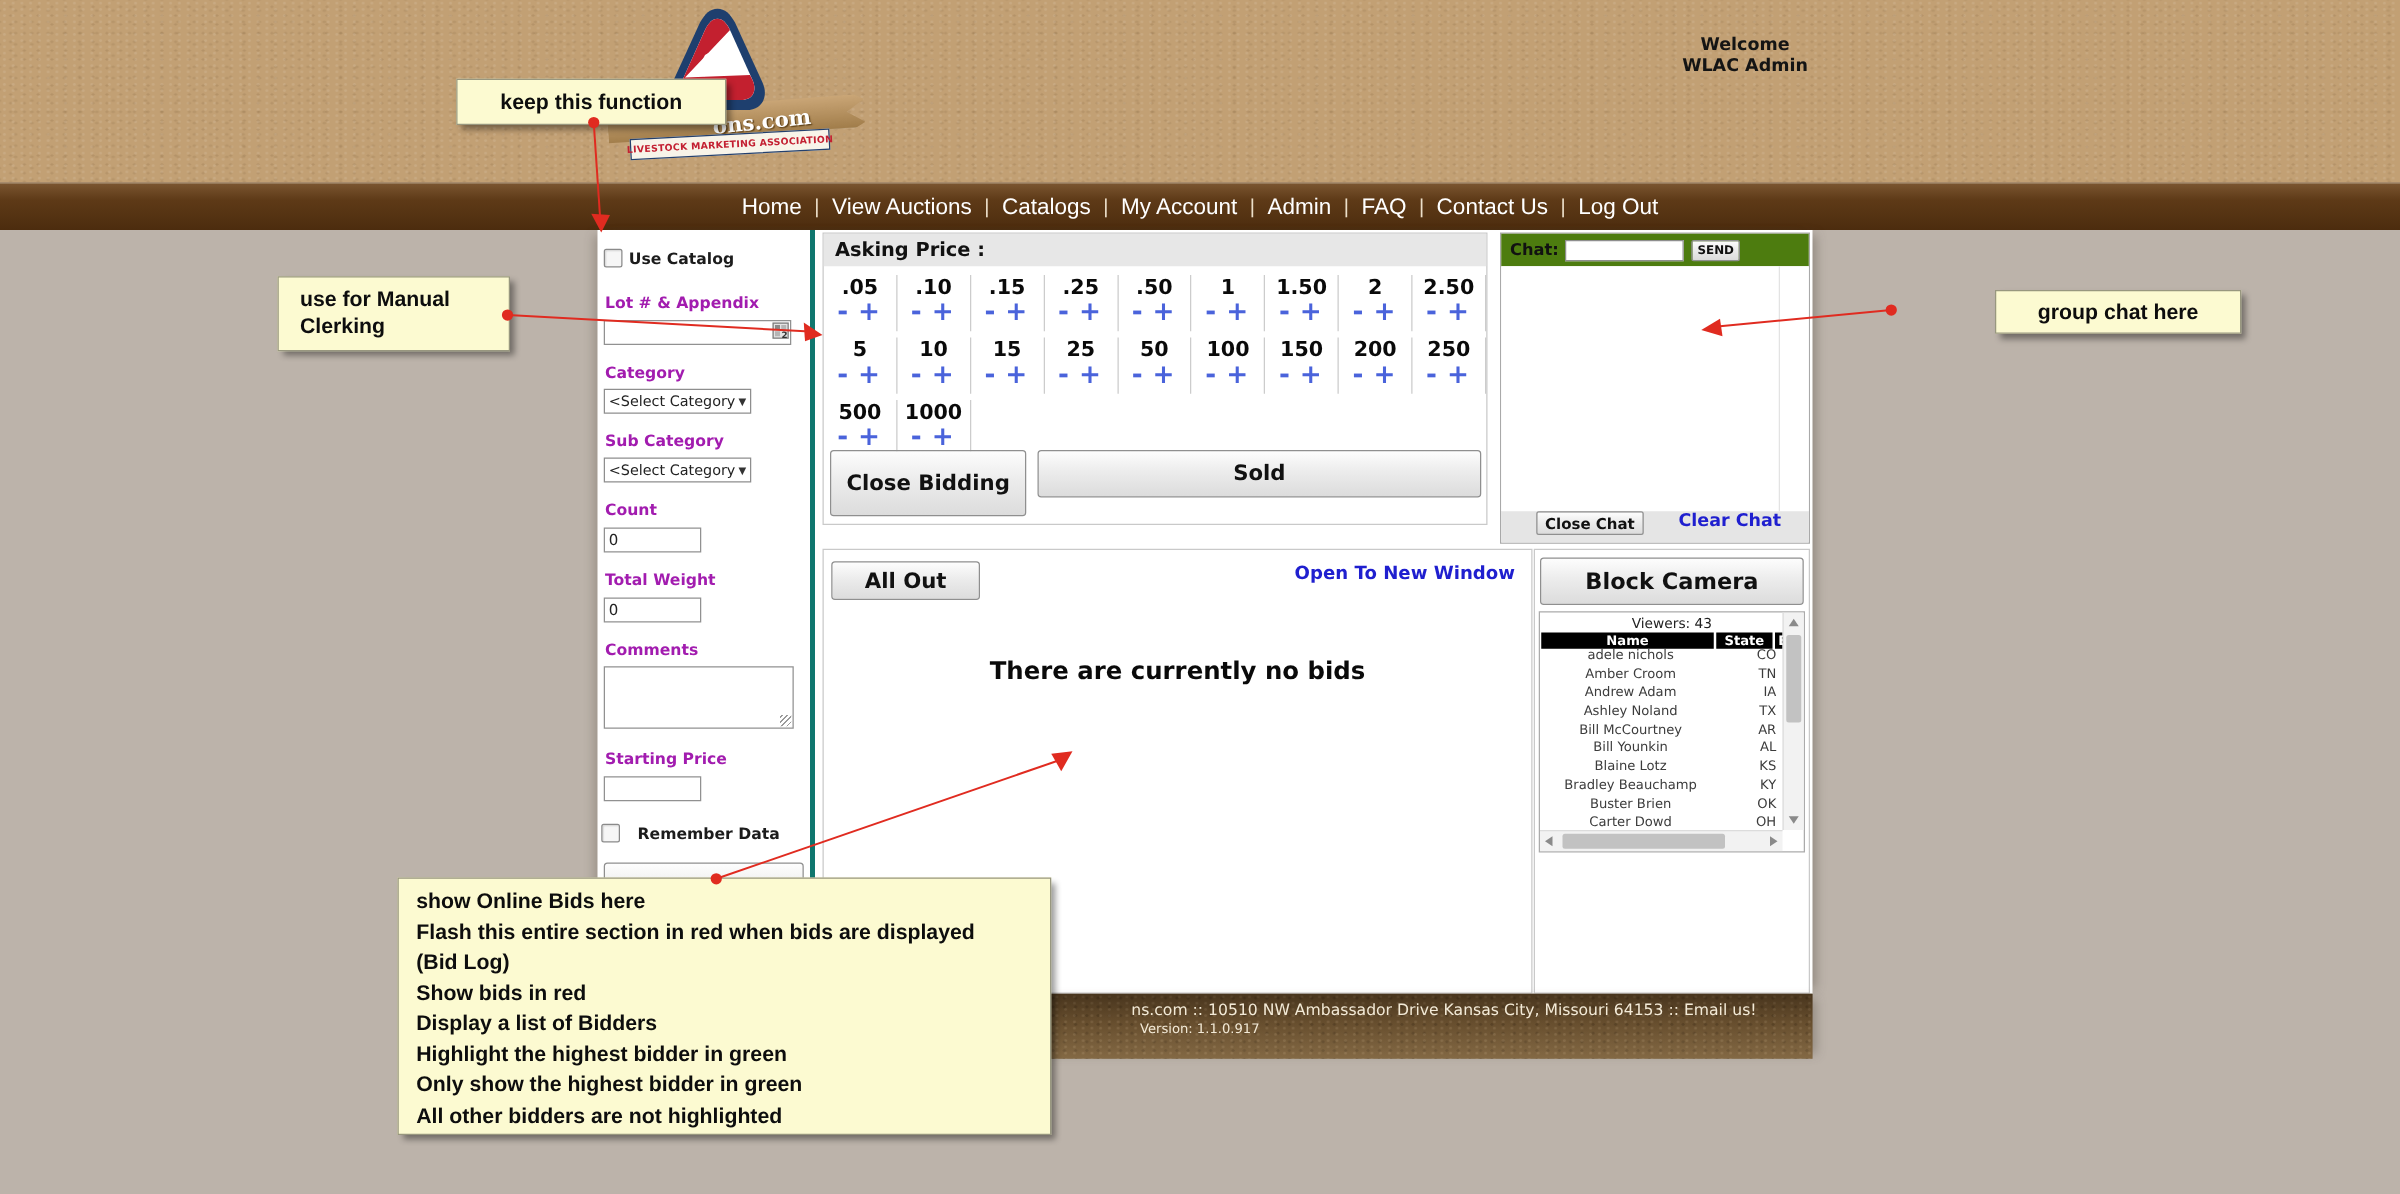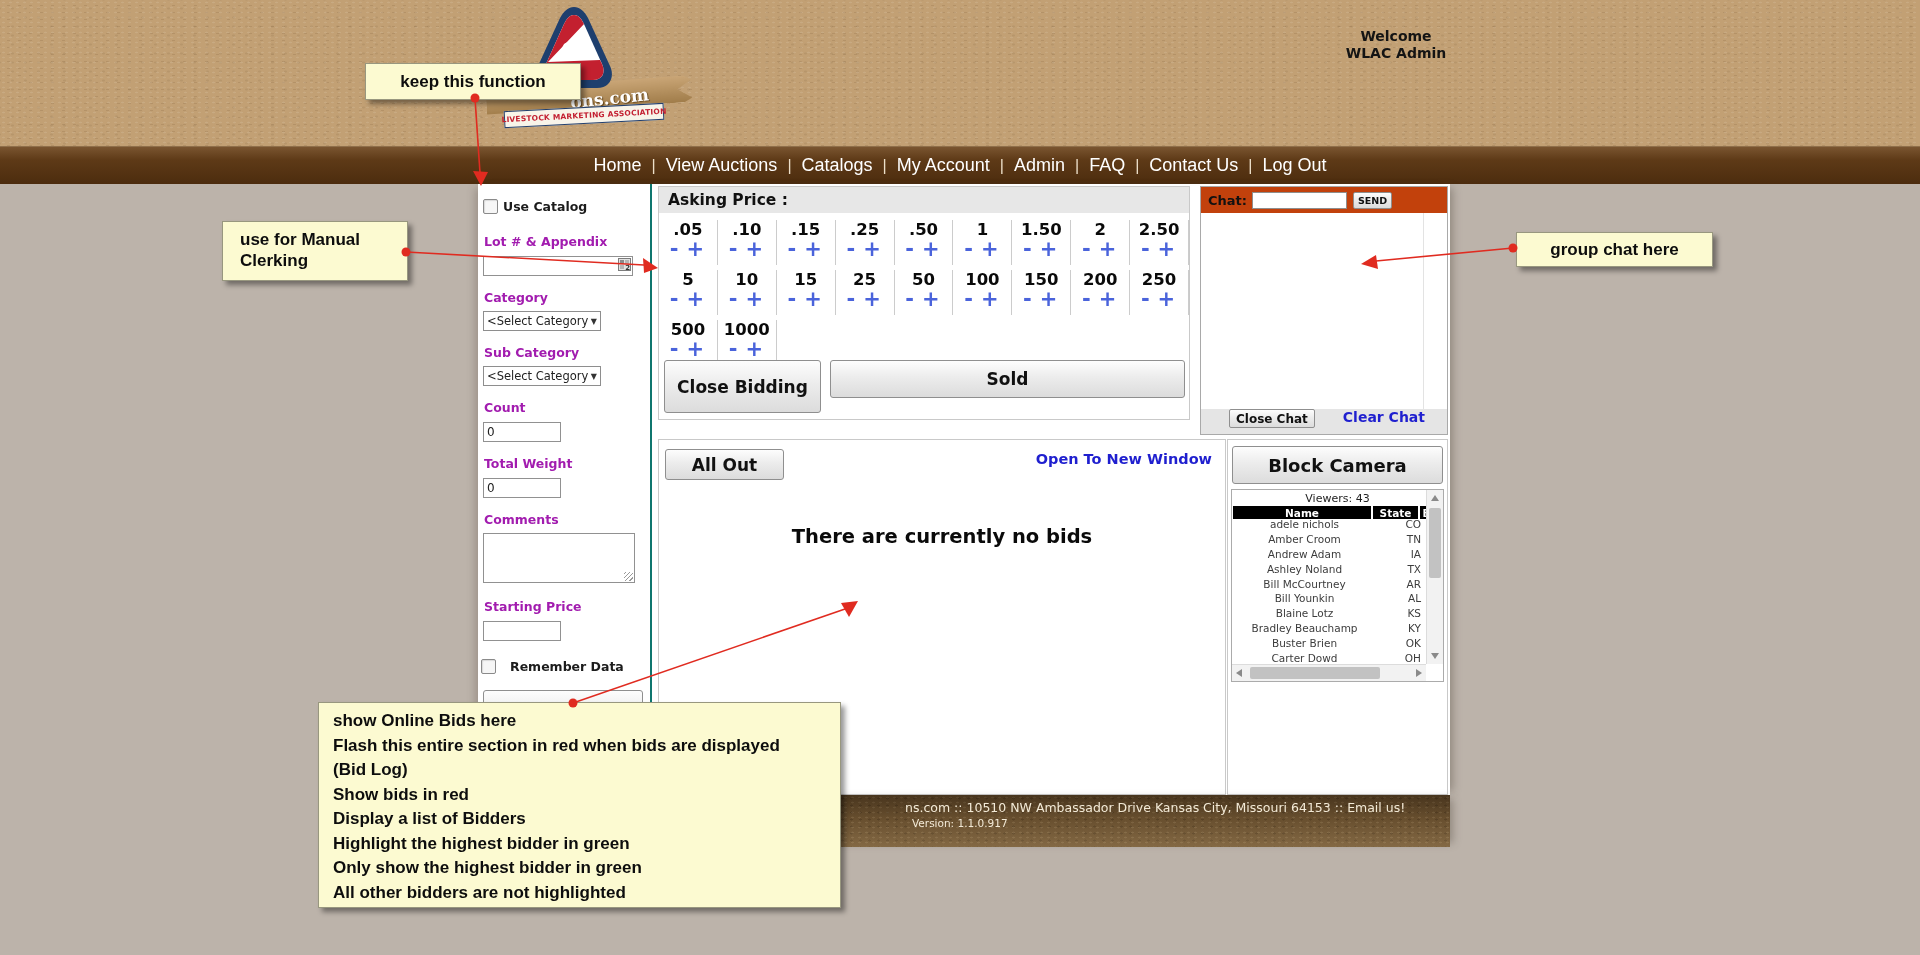--- a/index.html
+++ b/index.html
@@ -57,21 +57,21 @@
   .nav-sep{color:#ecdfc9;font-size:16px;}
   
   .content{
     position:absolute;left:478px;top:184px;width:972px;height:611px;background:#fff;
     box-shadow:7px 0 8px -4px rgba(80,70,60,.38), -7px 0 8px -4px rgba(80,70,60,.30);
   }
   .panel{position:absolute;background:#fff;border:1px solid #c9c9c9;box-sizing:border-box;}
   
   .left-form{
     position:absolute;left:0;top:0;width:174px;height:611px;box-sizing:border-box;
-    border-right:2px solid #0f766e;padding:12px 6px 0 5px;
+    border-right:4px solid #0f766e;padding:12px 6px 0 5px;
   }
   .f-label{font-weight:bold;font-size:12.5px;color:#a21caf;margin:14px 0 6px 1px;}
   .chk-row{display:flex;align-items:center;margin-top:3px;}
   .chk{width:13px;height:13px;border:1px solid #8a8a8a;background:#f6f6f6;border-radius:2px;
        box-shadow:inset 1px 1px 1px rgba(0,0,0,.12);margin-right:5px;flex:0 0 auto;}
   .chk-label{font-weight:bold;font-size:12.5px;color:#1c1c1c;}
   .t-input{
     border:1px solid #919191;background:#fff;height:20px;box-sizing:border-box;
     font-size:12px;font-family:inherit;padding:0 3px;color:#222;
   }
@@ -116,21 +116,21 @@
   .close-bid-btn{width:157px;height:53px;font-size:17px;font-weight:bold;}
   .sold-btn{flex:1;margin-left:9px;height:38px;font-size:17px;font-weight:bold;}
   
   .bids-panel{left:180px;top:255px;width:568px;height:356px;}
   .allout-btn{position:absolute;left:6px;top:9px;width:119px;height:31px;font-size:17px;font-weight:bold;}
   .open-link{position:absolute;right:13px;top:11px;font-size:14.5px;font-weight:bold;cursor:pointer;}
   .no-bids{position:absolute;left:0;right:0;top:85px;text-align:center;
     font-weight:bold;font-size:19.5px;color:#0a0a0a;}
   
   .chat-panel{left:722px;top:2px;width:248px;height:249px;border-color:#a9a9a9;}
-  .chat-top{height:26px;background:#c2410c;display:flex;align-items:center;padding-left:7px;}
+  .chat-top{height:26px;background:#4d7c0f;display:flex;align-items:center;padding-left:7px;}
   .chat-label{font-weight:bold;font-size:13px;color:#111;margin-right:5px;}
   .chat-input{width:95px;height:17px;border:1px solid #8e8e8e;box-sizing:border-box;font-size:11px;padding:0 2px;background:#fff;}
   .send-btn{margin-left:6px;height:17px;padding:0 4px;font-size:9.5px;font-weight:bold;border-radius:2px;}
   .chat-msgs{position:absolute;left:0;right:0;top:26px;bottom:25px;background:#fff;}
   .chat-scroll-line{position:absolute;right:23px;top:0;bottom:0;border-left:1px solid #e3e3e3;}
   .chat-bottom{position:absolute;left:0;right:0;bottom:0;height:25px;background:#e5e5e5;
     display:flex;align-items:flex-start;}
   .closechat-btn{margin-left:28px;height:19px;padding:0 6px;font-size:12px;font-weight:bold;border-radius:2px;}
   .clearchat-link{margin-left:28px;font-size:14px;font-weight:bold;cursor:pointer;}
   
@@ -177,21 +177,21 @@
   .note{
     position:absolute;background:#fcfad1;border:1px solid #98977f;
     box-shadow:4px 4px 5px rgba(0,0,0,.40);
     font-family:"Liberation Sans",sans-serif;font-weight:bold;color:#0d0d0d;
     box-sizing:border-box;z-index:40;
   }
   .note-keep{left:365px;top:63px;width:216px;height:37px;font-size:17px;
     display:flex;align-items:center;justify-content:center;}
   .note-manual{left:222px;top:221px;width:186px;height:60px;font-size:17px;
     padding:7px 0 0 17px;line-height:21px;}
-  .note-group{left:1516px;top:232px;width:197px;height:35px;font-size:17px;
+  .note-group{left:1596px;top:232px;width:197px;height:35px;font-size:17px;
     display:flex;align-items:center;justify-content:center;}
   .note-bidlog{left:318px;top:702px;width:523px;height:206px;font-size:17px;
     padding:6px 0 0 14px;line-height:24.5px;}
   .arrow-layer{position:absolute;left:0;top:0;width:1920px;height:955px;z-index:50;pointer-events:none;}
 </style>
 </head>
 <body>
 
 <div class="banner"></div>
 

